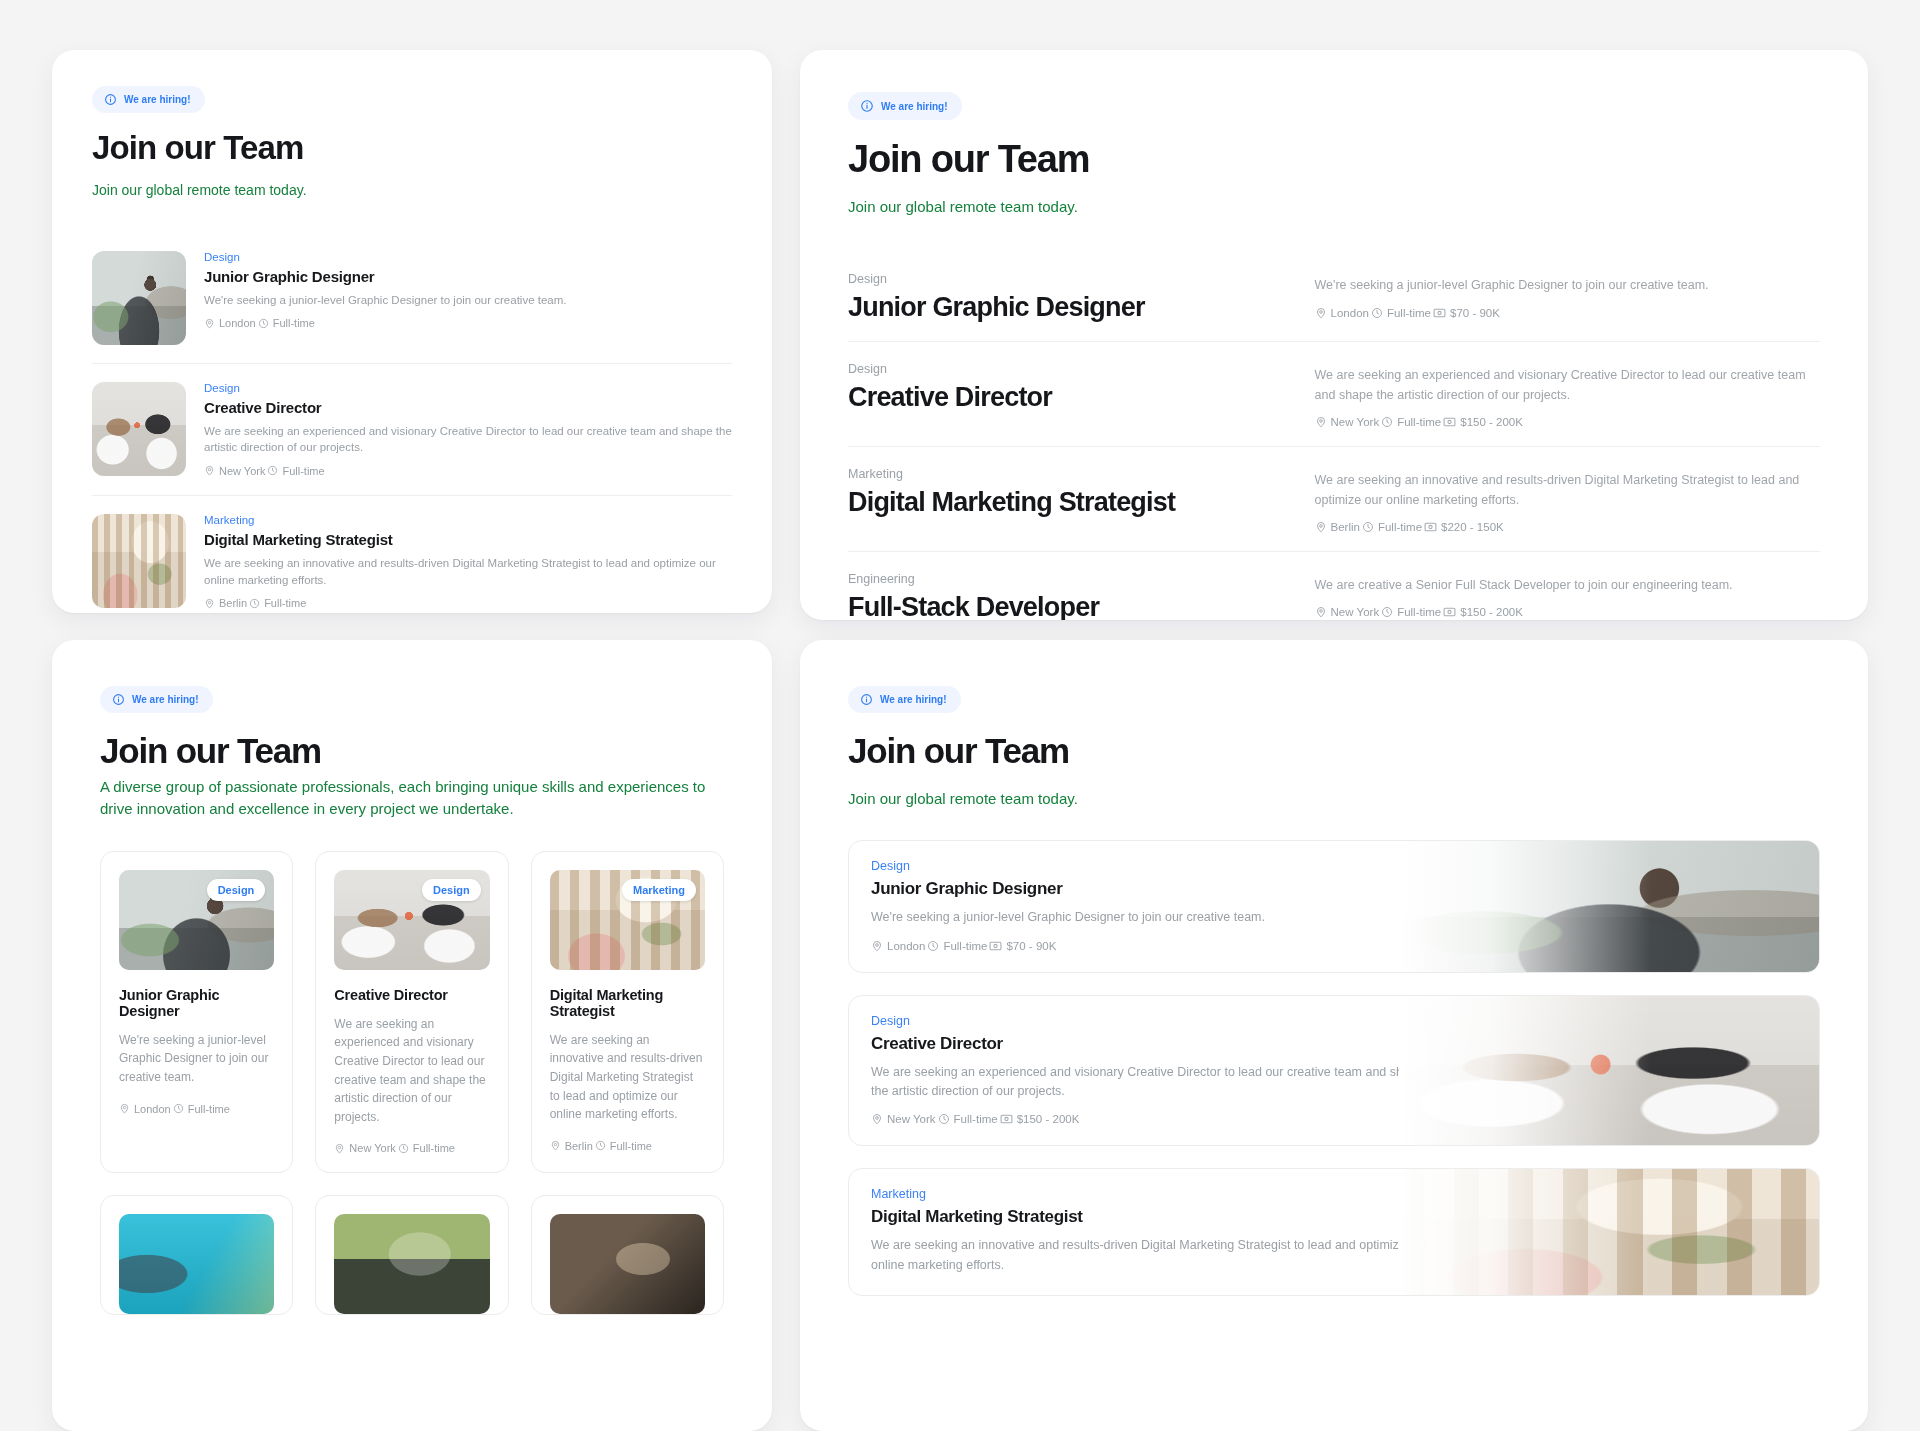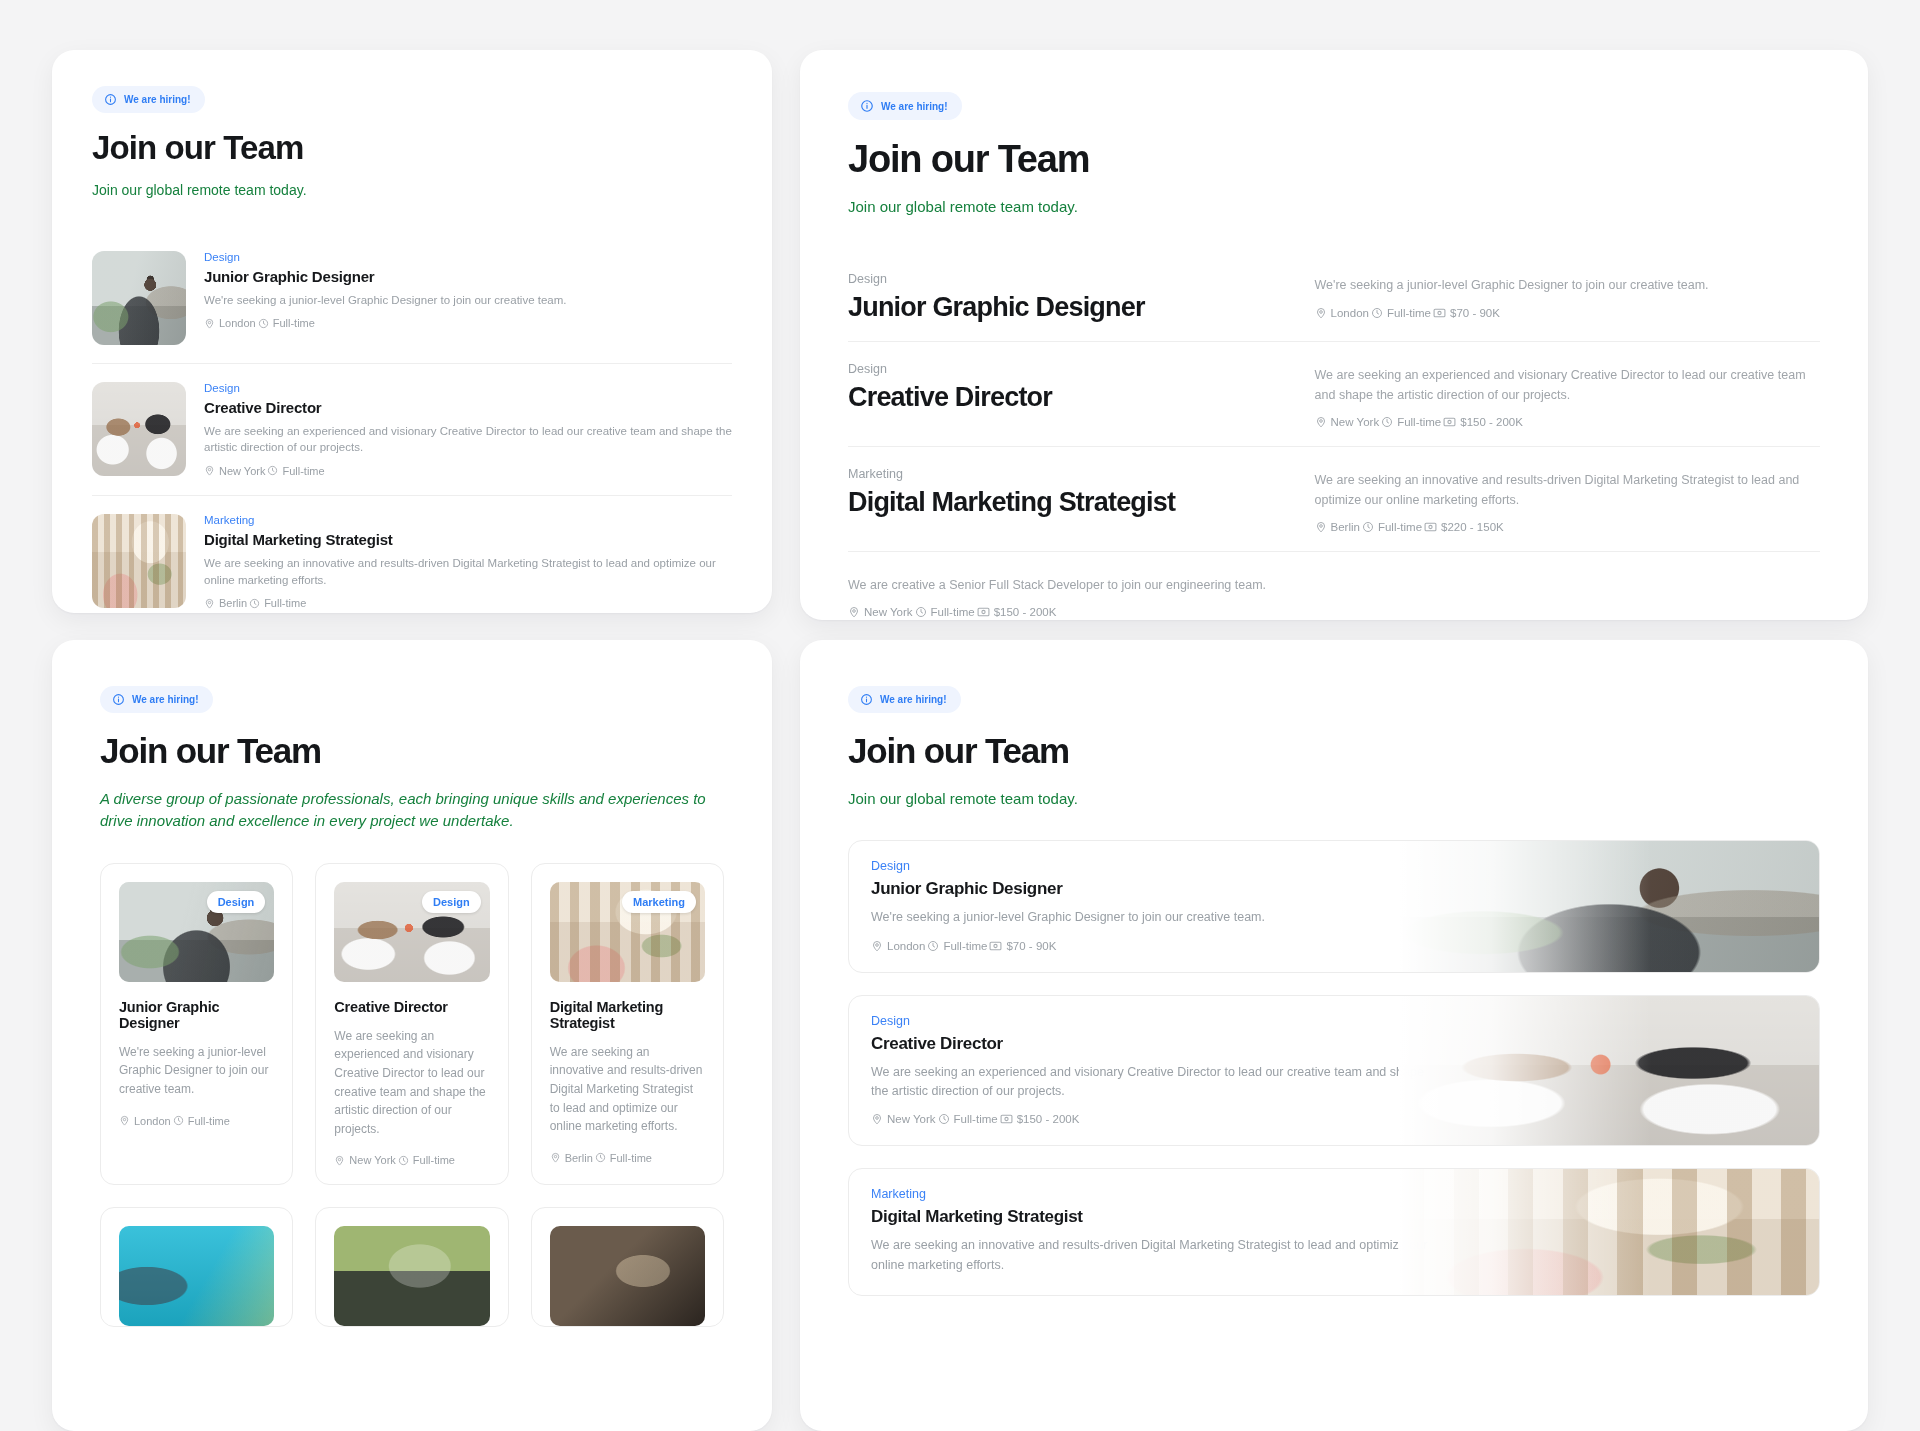--- a/index.html
+++ b/index.html
@@ -110,21 +110,21 @@
   .r2 .right{ flex:1; padding-top:4px; }
   .r2 .cat { font-size:12.5px; color:#9aa0a6; }
   .r2 .jt  { font-size:27px; font-weight:700; color:#15171a; letter-spacing:-.8px; margin-top:6px;}
   .r2 .jd  { font-size:12.5px; color:#a0a5aa; line-height:1.55; }
   .r2 .meta{ margin-top:11px; font-size:11.5px; }
 
   
   #card3 { left:52px; top:640px; width:720px; height:791px; }
   #card3 .pad { padding: 46px 48px 0 48px; }
   #card3 .title { font-size: 35px; margin-top: 20px; }
-  #card3 .subtitle { font-size: 15px; margin-top: 18px; max-width: 650px; font-style: italic; }
+  #card3 .subtitle { font-size: 15px; margin-top: 6px; max-width: 650px; }
   .grid { margin-top: 30px; display:grid; grid-template-columns: repeat(3, 1fr); gap: 22px; }
   .gcard { border:1px solid #ececec; border-radius:14px; padding:18px; background:#fff; }
   .gcard .imgwrap { position:relative; height:100px; border-radius:10px; overflow:hidden; }
   .gbadge { position:absolute; top:9px; right:9px; background:#fff; color:#2f7df4;
             font-size:11px; font-weight:700; padding:5px 11px; border-radius:999px;
             box-shadow:0 1px 3px rgba(0,0,0,.12); }
   .gcard .jt { font-size:14.5px; font-weight:700; color:#16181b; margin-top:17px; letter-spacing:-.2px;}
   .gcard .jd { font-size:12px; color:#9aa0a6; line-height:1.55; margin-top:12px; }
   .gcard .meta { margin-top:16px; font-size:11px; }
 
@@ -345,20 +345,24 @@
                   <svg width="13" height="12" viewBox="0 0 24 20" fill="none" stroke="#a8adb2" stroke-width="2">
                     <rect x="2" y="3" width="20" height="14" rx="2"></rect>
                     <circle cx="12" cy="10" r="3"></circle>
                   </svg>
                   <b style="font-weight:400">$220 - 150K</b>
                 </span>
             </div>
           </div>
         </div>
         <div class="r2">
+          <div class="left">
+            <div class="cat">Engineering</div>
+            <div class="jt">Full-Stack Developer</div>
+          </div>
           <div class="right">
             <div class="jd">We are creative a Senior Full Stack Developer to join our engineering team.</div>
             <div class="meta">
               <span>
                   <svg width="12" height="12" viewBox="0 0 24 24" fill="none" stroke="#a8adb2" stroke-width="2">
                     <path d="M12 22s7-7.1 7-12a7 7 0 1 0-14 0c0 4.9 7 12 7 12z"></path>
                     <circle cx="12" cy="10" r="2.6"></circle>
                   </svg>
                   <b style="font-weight:400">New York</b>
                 </span>

